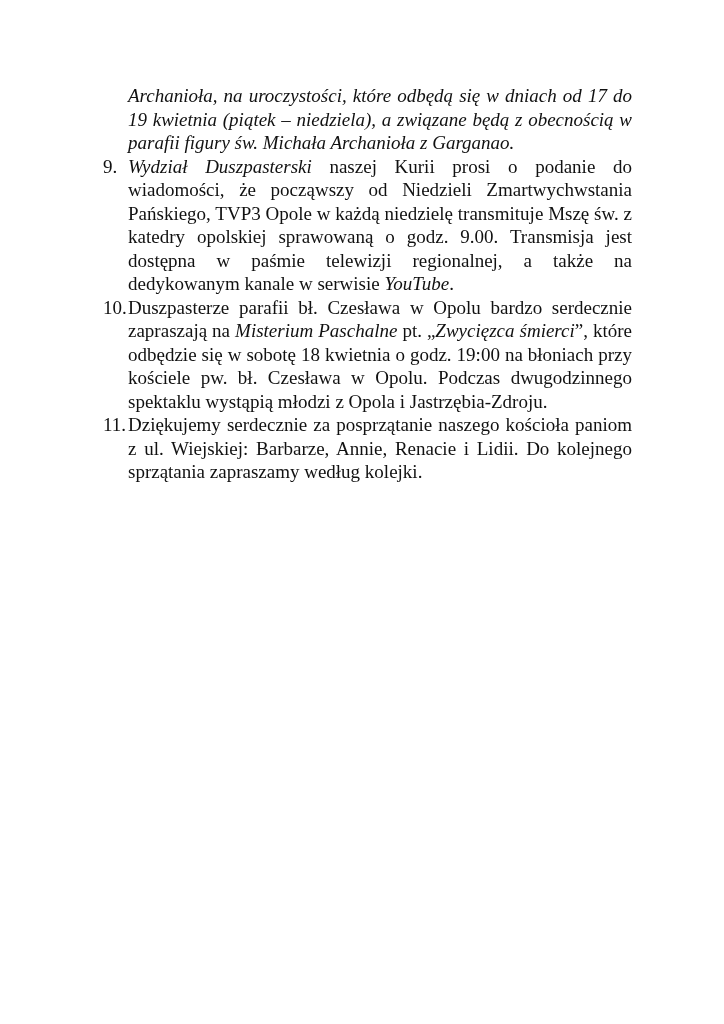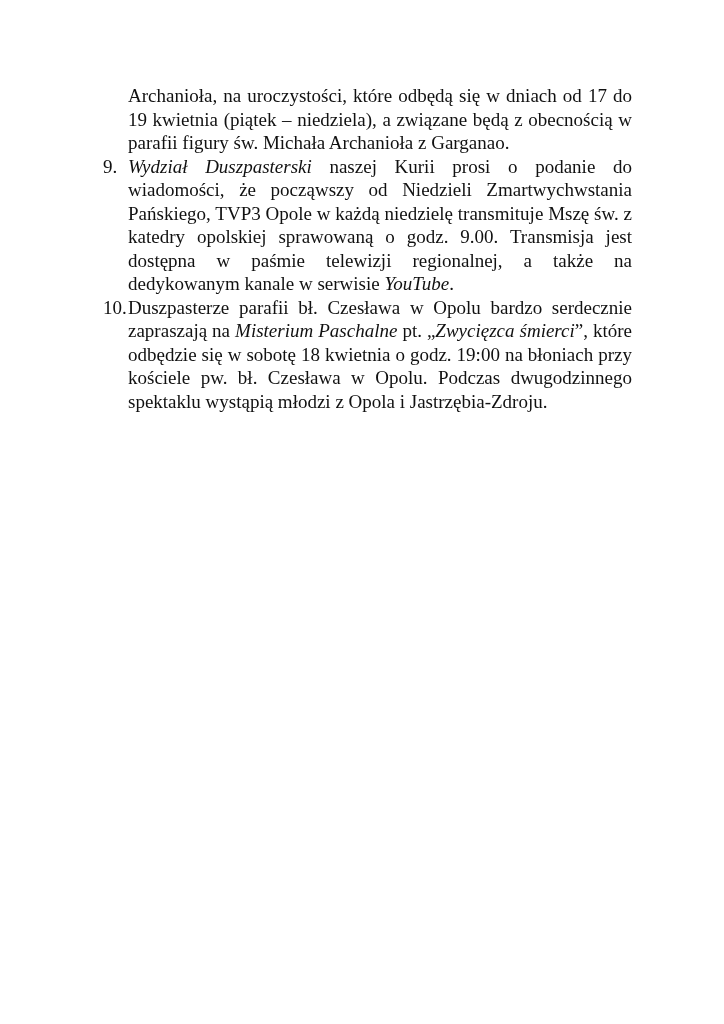--- a/index.html
+++ b/index.html
@@ -30,20 +30,21 @@
     margin: 0;
     padding: 0;
     font-size: 19px;
     line-height: 23.5px;
     text-align: justify;
     letter-spacing: 0;
   }
   
   .cont {
     margin-left: 25px;
+    font-style: italic;
   }
   
   .li {
     padding-left: 25px;
     text-indent: -25px;
   }
   .num {
     display: inline-block;
     width: 25px;
     text-indent: 0;
@@ -53,15 +54,16 @@
 </style>
 </head>
 <body>
 
 <div class="page">
   <div class="text-block">
     <p class="para cont"><span>Archanioła, na uroczystości, które odbędą się w dniach od 17 do 19 kwietnia (piątek – niedziela), a związane będą z obecnością w parafii figury św. Michała Archanioła z Garganao.</span></p>
     <div id="announcement-list">
         <div class="para li"><span class="num">9.</span><span><em>Wydział Duszpasterski</em><span> naszej Kurii prosi o podanie do wiadomości, że począwszy od Niedzieli Zmartwychwstania Pańskiego, TVP3 Opole w każdą niedzielę transmituje Mszę św. z katedry opolskiej sprawowaną o godz. 9.00. Transmisja jest dostępna w paśmie telewizji regionalnej, a także na dedykowanym kanale w serwisie </span><em>YouTube</em><span>.</span></span></div>
         <div class="para li"><span class="num">10.</span><span><span>Duszpasterze parafii bł. Czesława w Opolu bardzo serdecznie zapraszają na </span><em>Misterium Paschalne</em><span> pt. „</span><em>Zwycięzca śmierci</em><span>”, które odbędzie się w sobotę 18 kwietnia o godz. 19:00 na błoniach przy kościele pw. bł. Czesława w Opolu. Podczas dwugodzinnego spektaklu wystąpią młodzi z Opola i Jastrzębia-Zdroju.</span></span></div>
+        <div class="para li"><span class="num">11.</span><span><span>Dziękujemy serdecznie za posprzątanie naszego kościoła paniom z ul. Wiejskiej: Barbarze, Annie, Renacie i Lidii. Do kolejnego sprzątania zapraszamy według kolejki.</span></span></div>
       </div>
   </div>
 </div>
 
 </body></html>

